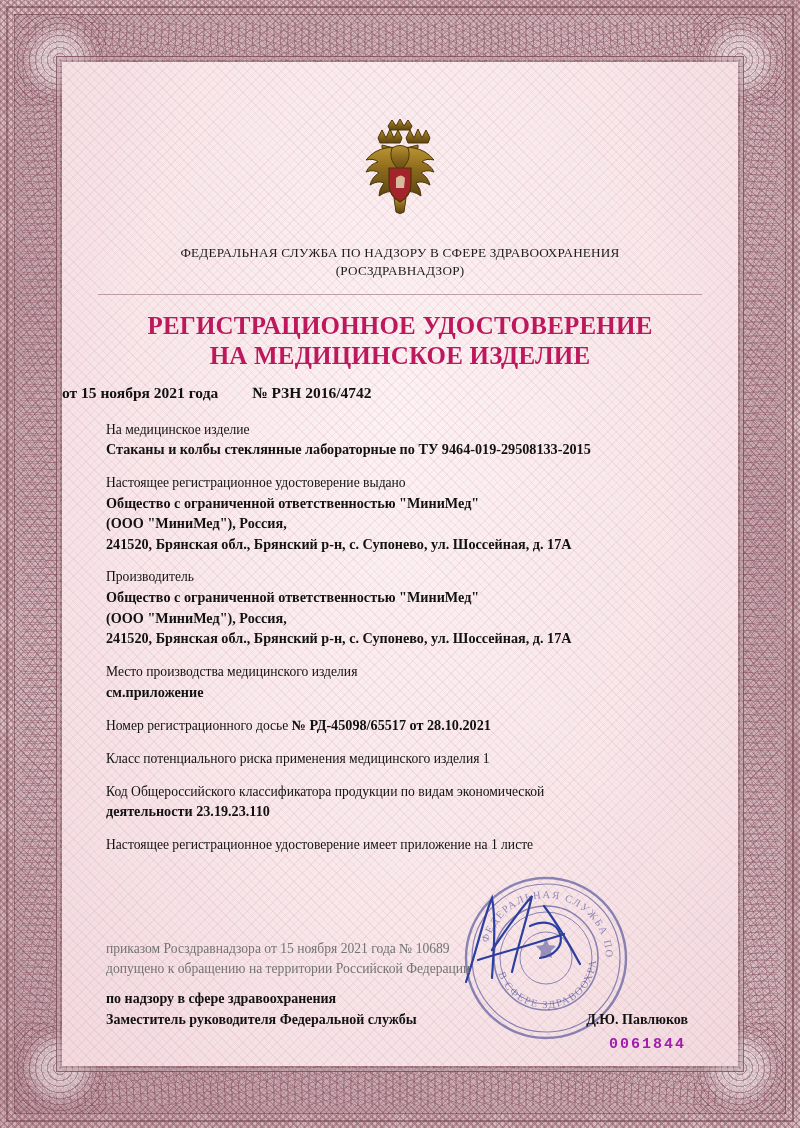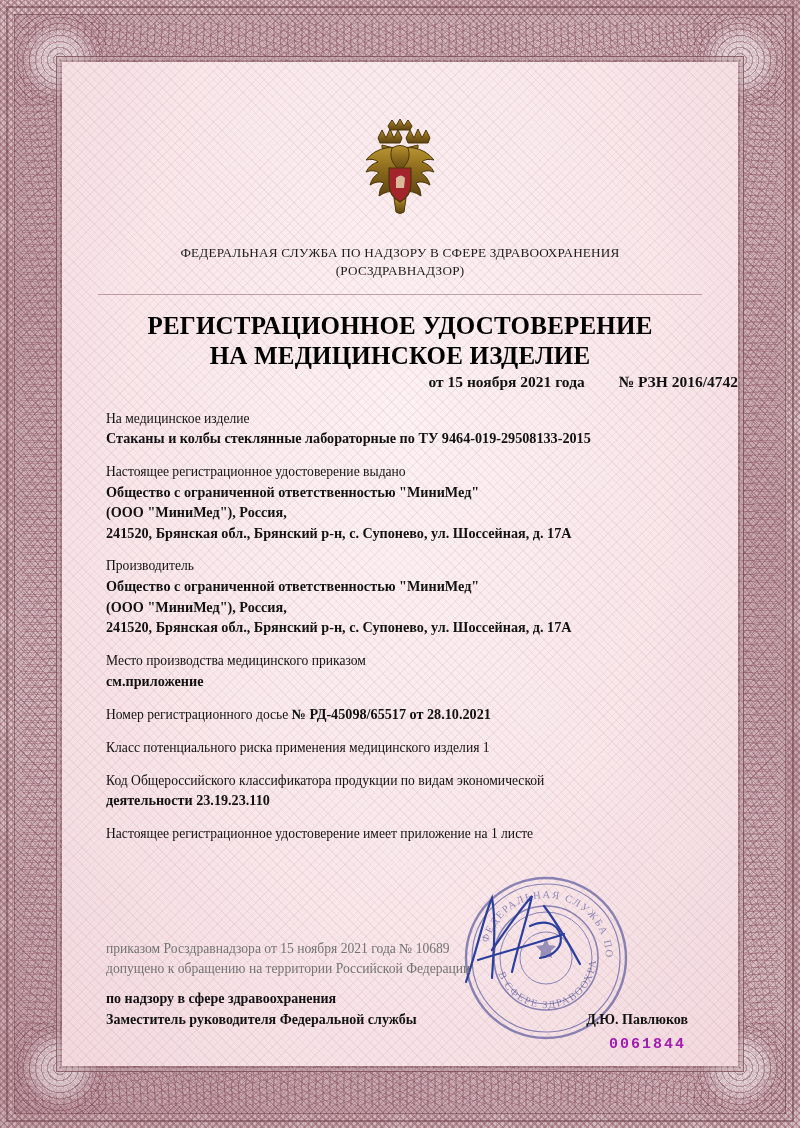--- a/index.html
+++ b/index.html
@@ -109,29 +109,29 @@
     height: 1px;
     background: rgba(120,70,82,0.45);
     margin: 14px 36px 0 36px;
   }
 
   .title {
     text-align: center;
     font-weight: bold;
     font-size: 25px;
     line-height: 1.2;
-    color: #000000;
+    color: #be185d;
     margin-top: 16px;
     letter-spacing: 0.2px;
   }
   .subtitle-line {
-    text-align: right;
+    text-align: left;
     font-weight: bold;
     font-size: 15.5px;
-    margin-top: 2px;
+    margin-top: 13px;
     color: #111;
   }
   .subtitle-line .gap { display: inline-block; width: 26px; }
 
   .body {
     margin: 18px 44px 0 44px;
     color: #111;
   }
   .field { margin-bottom: 13px; }
   .lbl {
@@ -281,21 +281,21 @@
       </div>
 
       <div class="field">
         <div class="lbl">Производитель</div>
         <div class="val">Общество с ограниченной ответственностью "МиниМед"</div>
         <div class="val">(ООО "МиниМед"), Россия,</div>
         <div class="val">241520, Брянская обл., Брянский р-н, с. Супонево, ул. Шоссейная, д. 17А</div>
       </div>
 
       <div class="field">
-        <div class="lbl">Место производства медицинского приказом</div>
+        <div class="lbl">Место производства медицинского изделия</div>
         <div class="val">см.приложение</div>
       </div>
 
       <div class="field inline">
         <span class="lbl">Номер регистрационного досье </span><span class="val">№ РД-45098/65517 от 28.10.2021</span>
       </div>
 
       <div class="field">
         <div class="lbl">Класс потенциального риска применения медицинского изделия 1</div>
       </div>

